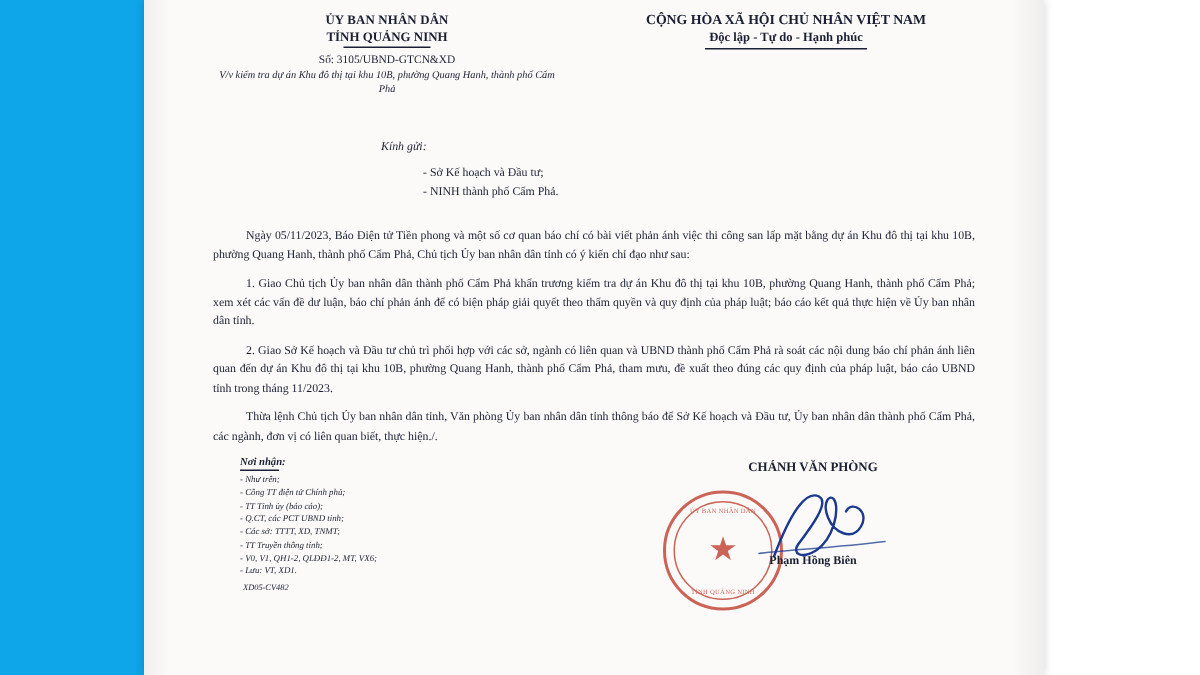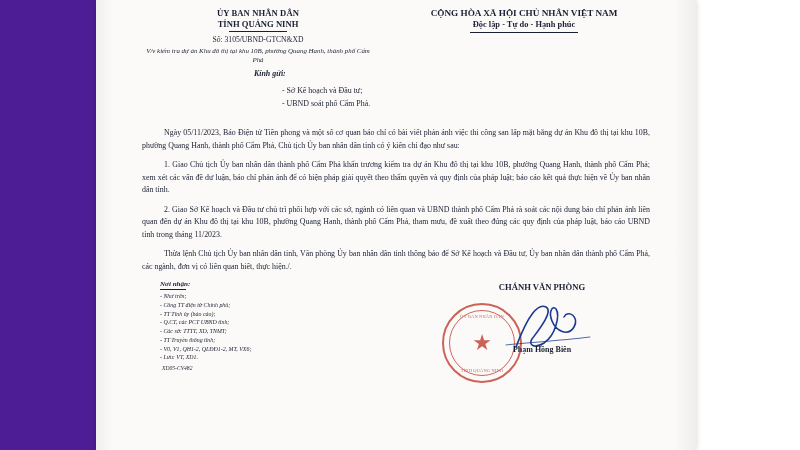--- a/index.html
+++ b/index.html
@@ -10,21 +10,21 @@
     width: 800px;
     height: 450px;
     background: #ffffff;
     font-family: "Liberation Serif", serif;
     overflow: hidden;
   }
   .page {
     position: relative;
     width: 696px;
     height: 450px;
-    background: #4c1d95;
+    background: #0ea5e9;
   }
   
   .sheet {
     position: absolute;
     left: 96px;
     top: 0px;
     width: 600px;
     height: 450px;
     background: #fbfaf8;
     box-shadow: 0 0 6px rgba(0,0,0,0.18);
@@ -102,25 +102,24 @@
     line-height: 1.25;
   }
   .place-date {
     font-size: 7.6px;
     font-style: italic;
     margin-top: 11px;
     line-height: 1.3;
   }
   
   .kinhgui {
-    margin-top: 4px;
+    margin-top: 28px;
     margin-left: 112px;
     font-size: 7.9px;
     font-style: italic;
-    font-weight: bold;
   }
   .recip {
     margin-top: 6px;
     margin-left: 140px;
     font-size: 7.9px;
     line-height: 1.75;
   }
   
   .body {
     margin-top: 16px;
@@ -258,21 +257,21 @@
         <div class="hdr-right">
           <div class="natl">CỘNG HÒA XÃ HỘI CHỦ NHÂN VIỆT NAM</div>
           <div class="motto">Độc lập - Tự do - Hạnh phúc</div>
           <div class="rule-wide"></div>
         </div>
       </div>
 
       <div class="kinhgui">Kính gửi:</div>
       <div class="recip">
         <div>- Sở Kế hoạch và Đầu tư;</div>
-        <div>- UBND soát phố Cẩm Phả.</div>
+        <div>- NINH thành phố Cẩm Phả.</div>
       </div>
 
       <div class="body">
         <p>Ngày 05/11/2023, Báo Điện tử Tiền phong và một số cơ quan báo chí có bài viết phản ánh việc thi công san lấp mặt bằng dự án Khu đô thị tại khu 10B, phường Quang Hanh, thành phố Cẩm Phả, Chủ tịch Ủy ban nhân dân tỉnh có ý kiến chỉ đạo như sau:</p>
         <p>1. Giao Chủ tịch Ủy ban nhân dân thành phố Cẩm Phả khẩn trương kiểm tra dự án Khu đô thị tại khu 10B, phường Quang Hanh, thành phố Cẩm Phả; xem xét các vấn đề dư luận, báo chí phản ánh để có biện pháp giải quyết theo thẩm quyền và quy định của pháp luật; báo cáo kết quả thực hiện về Ủy ban nhân dân tỉnh.</p>
         <p>2. Giao Sở Kế hoạch và Đầu tư chủ trì phối hợp với các sở, ngành có liên quan và UBND thành phố Cẩm Phả rà soát các nội dung báo chí phản ánh liên quan đến dự án Khu đô thị tại khu 10B, phường Quang Hanh, thành phố Cẩm Phả, tham mưu, đề xuất theo đúng các quy định của pháp luật, báo cáo UBND tỉnh trong tháng 11/2023.</p>
         <p>Thừa lệnh Chủ tịch Ủy ban nhân dân tỉnh, Văn phòng Ủy ban nhân dân tỉnh thông báo để Sở Kế hoạch và Đầu tư, Ủy ban nhân dân thành phố Cẩm Phả, các ngành, đơn vị có liên quan biết, thực hiện./.</p>
       </div>
 
       <div class="sig-zone">

